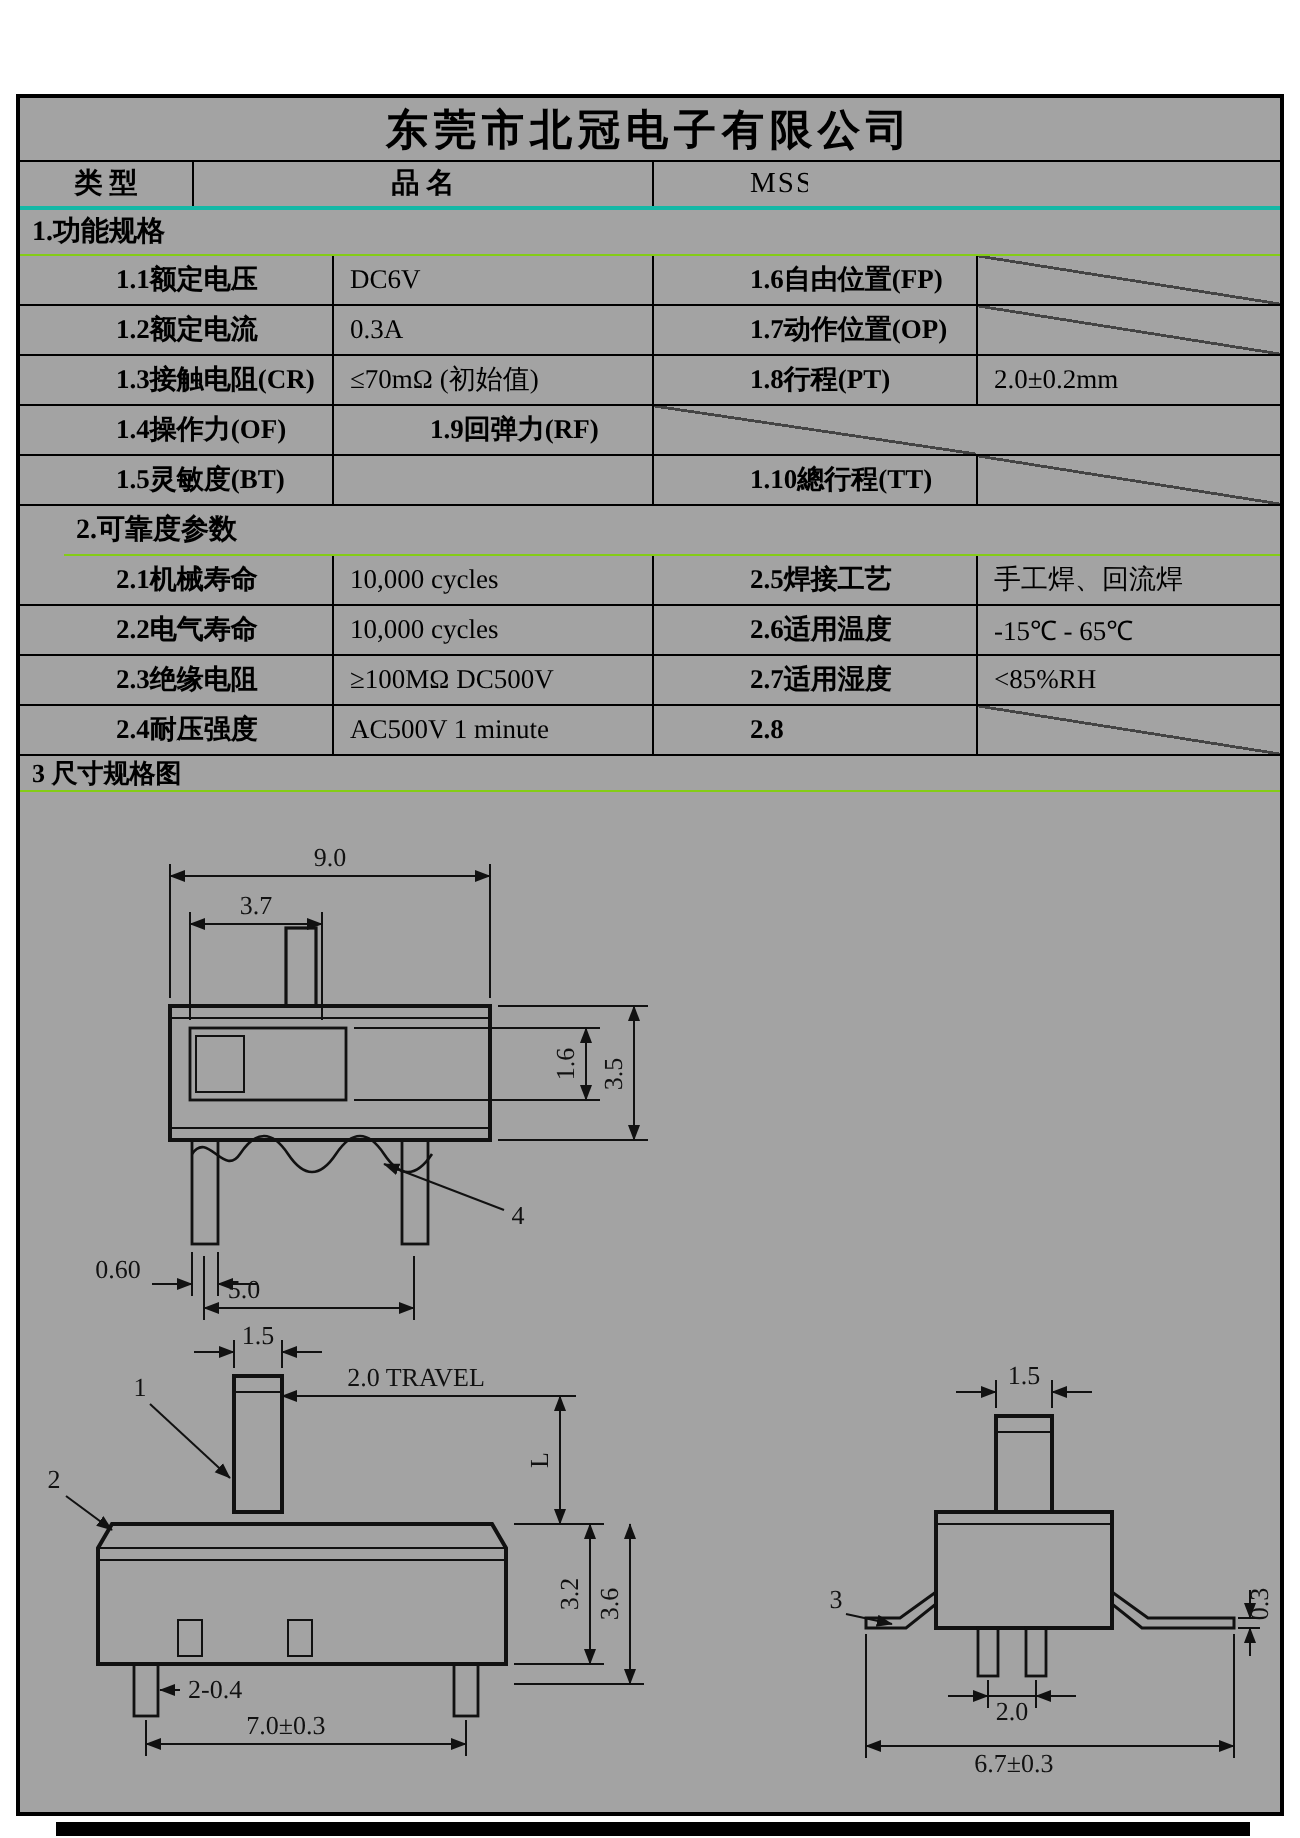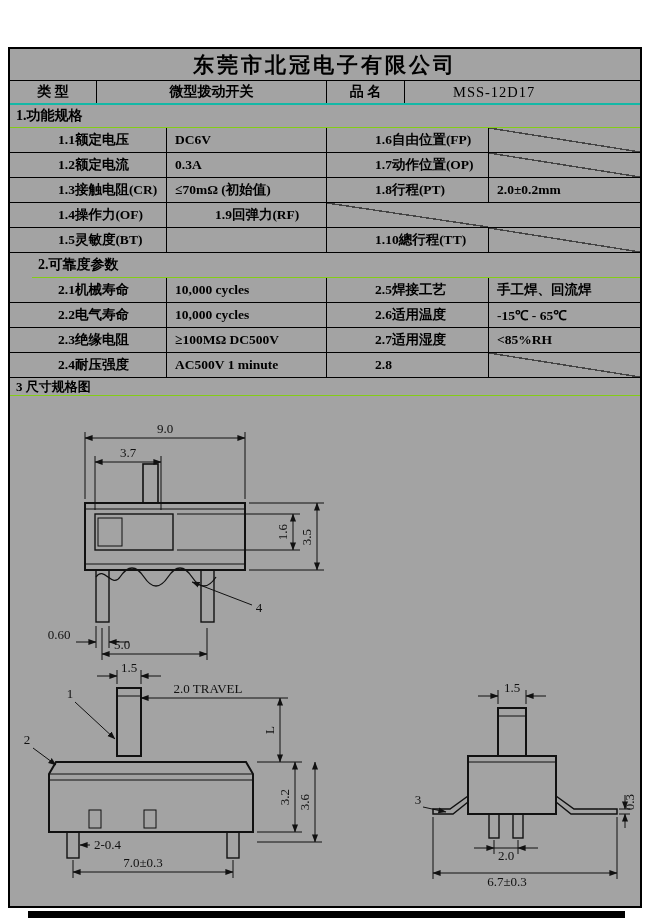--- a/index.html
+++ b/index.html
@@ -40,21 +40,21 @@
     height:25px; border-bottom:1px solid #000;
     display:grid; grid-template-columns:156px 160px 162px 1fr;
   }
   .spec-row > div {
     border-left:1px solid #000; font-size:13.5px;
     display:flex; align-items:center; padding-left:5px;
     white-space:nowrap; overflow:hidden;
   }
   .spec-row > div:first-child { border-left:none; }
   .spec-row > div.lbl { font-weight:bold;padding-left:48px; }
-  .spec-row > div.val { padding-left:8px; font-weight:bold; }
+  .spec-row > div.val { padding-left:8px; font-weight:normal; }
   .diag { position:relative; }
   .diag::after {
     content:""; position:absolute; inset:0;
     background:linear-gradient(to top right,
       transparent calc(50% - 0.7px), #444 calc(50% - 0.7px),
       #444 calc(50% + 0.7px), transparent calc(50% + 0.7px));
   }
   .draw-row { height:510px; overflow:hidden; }
   .bottom-bar {
     position:absolute; left:28px; top:911px; width:597px; height:7px;
@@ -64,21 +64,20 @@
 </style>
 </head>
 <body>
 
 <div class="sheet">
 
   <div class="title-row">东莞市北冠电子有限公司</div>
 
   <div class="type-row">
     <div>类 型</div>
-    <div>微型拨动开关</div>
     <div>品 名</div>
     <div class="pn">MSS-12D17</div>
   </div>
 
   <div class="sec-row s1">1.功能规格</div>
 
   <div class="spec-row">
     <div class="lbl">1.1额定电压</div>
     <div class="val">DC6V</div>
     <div class="lbl">1.6自由位置(FP)</div>

